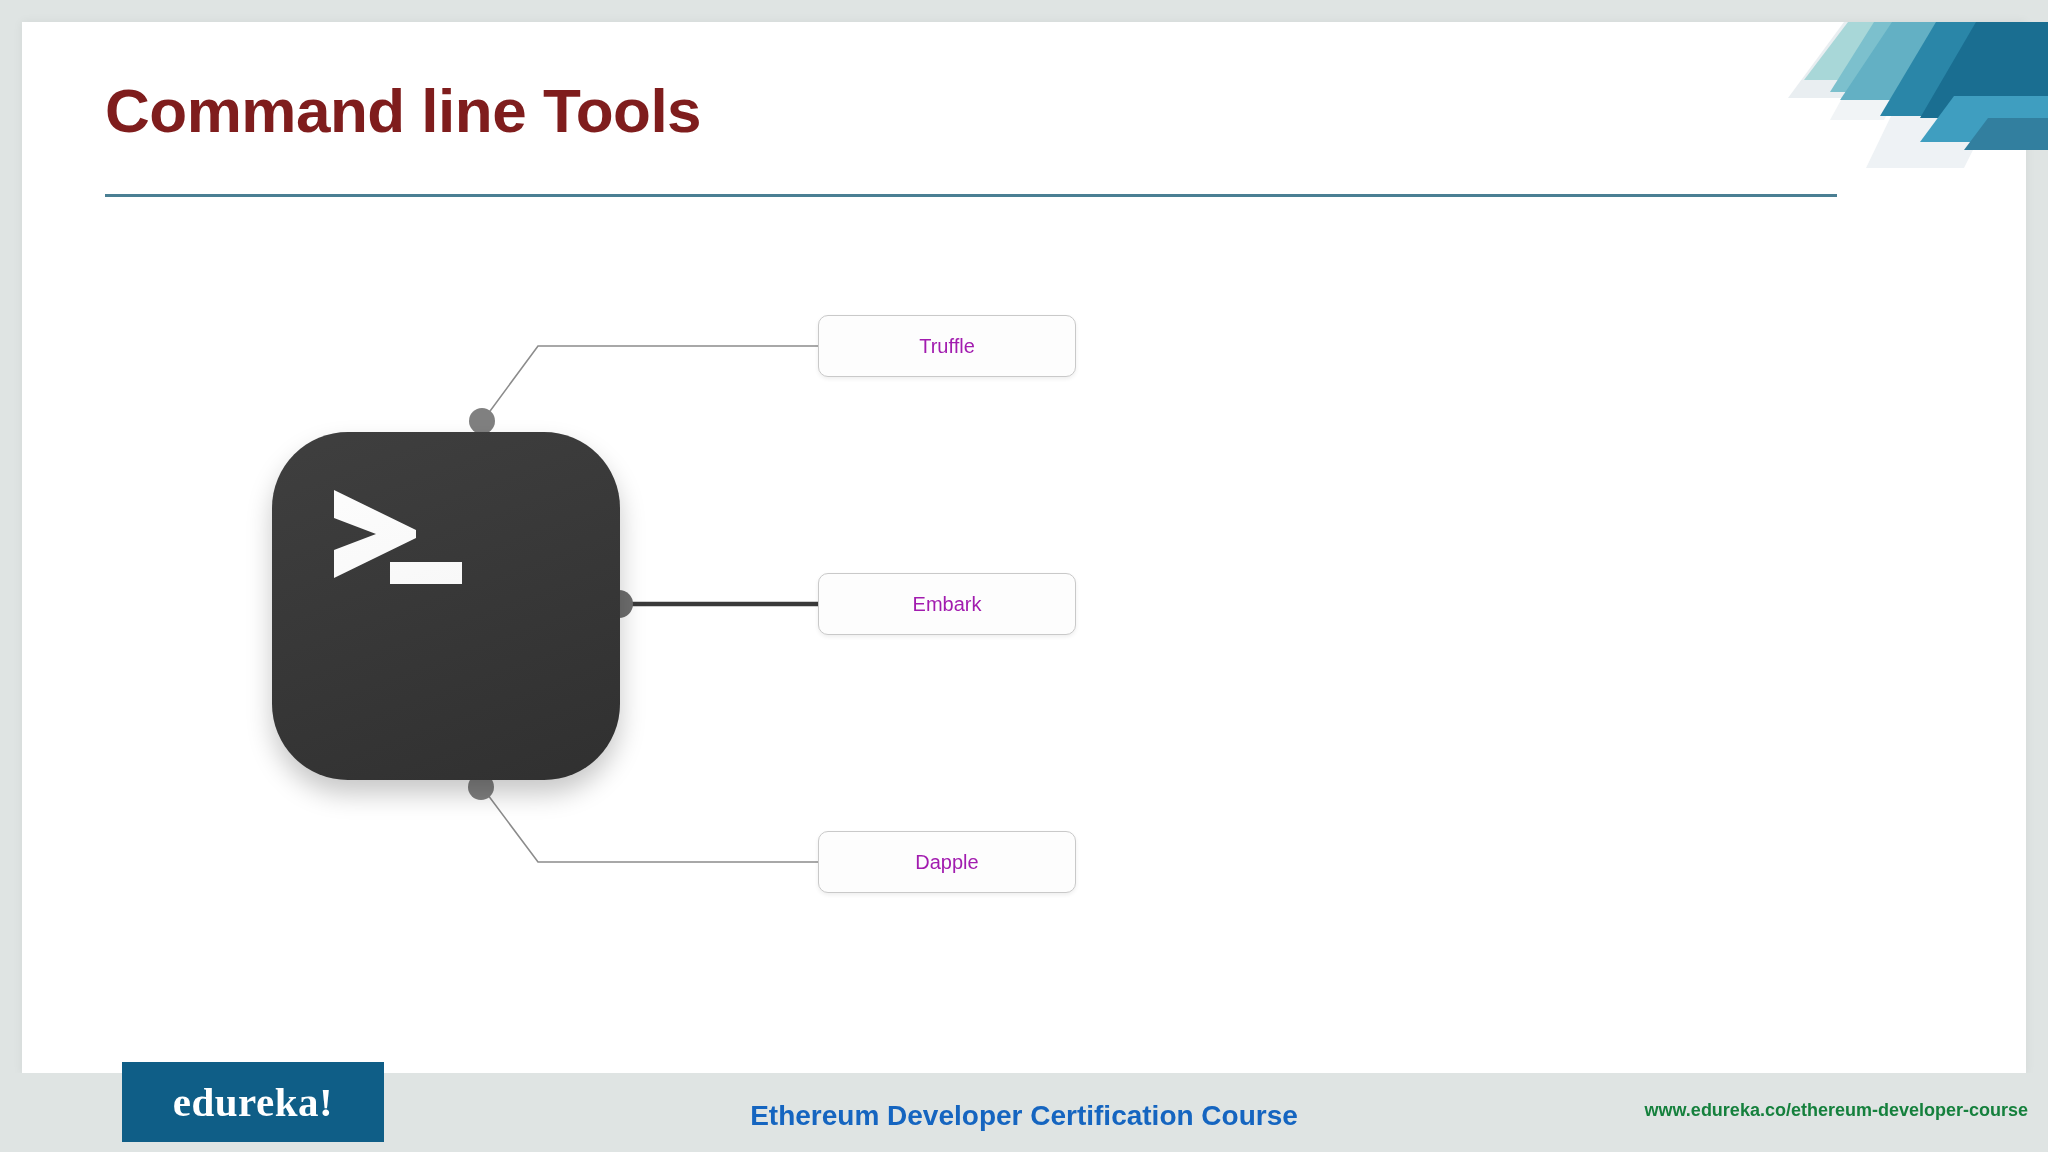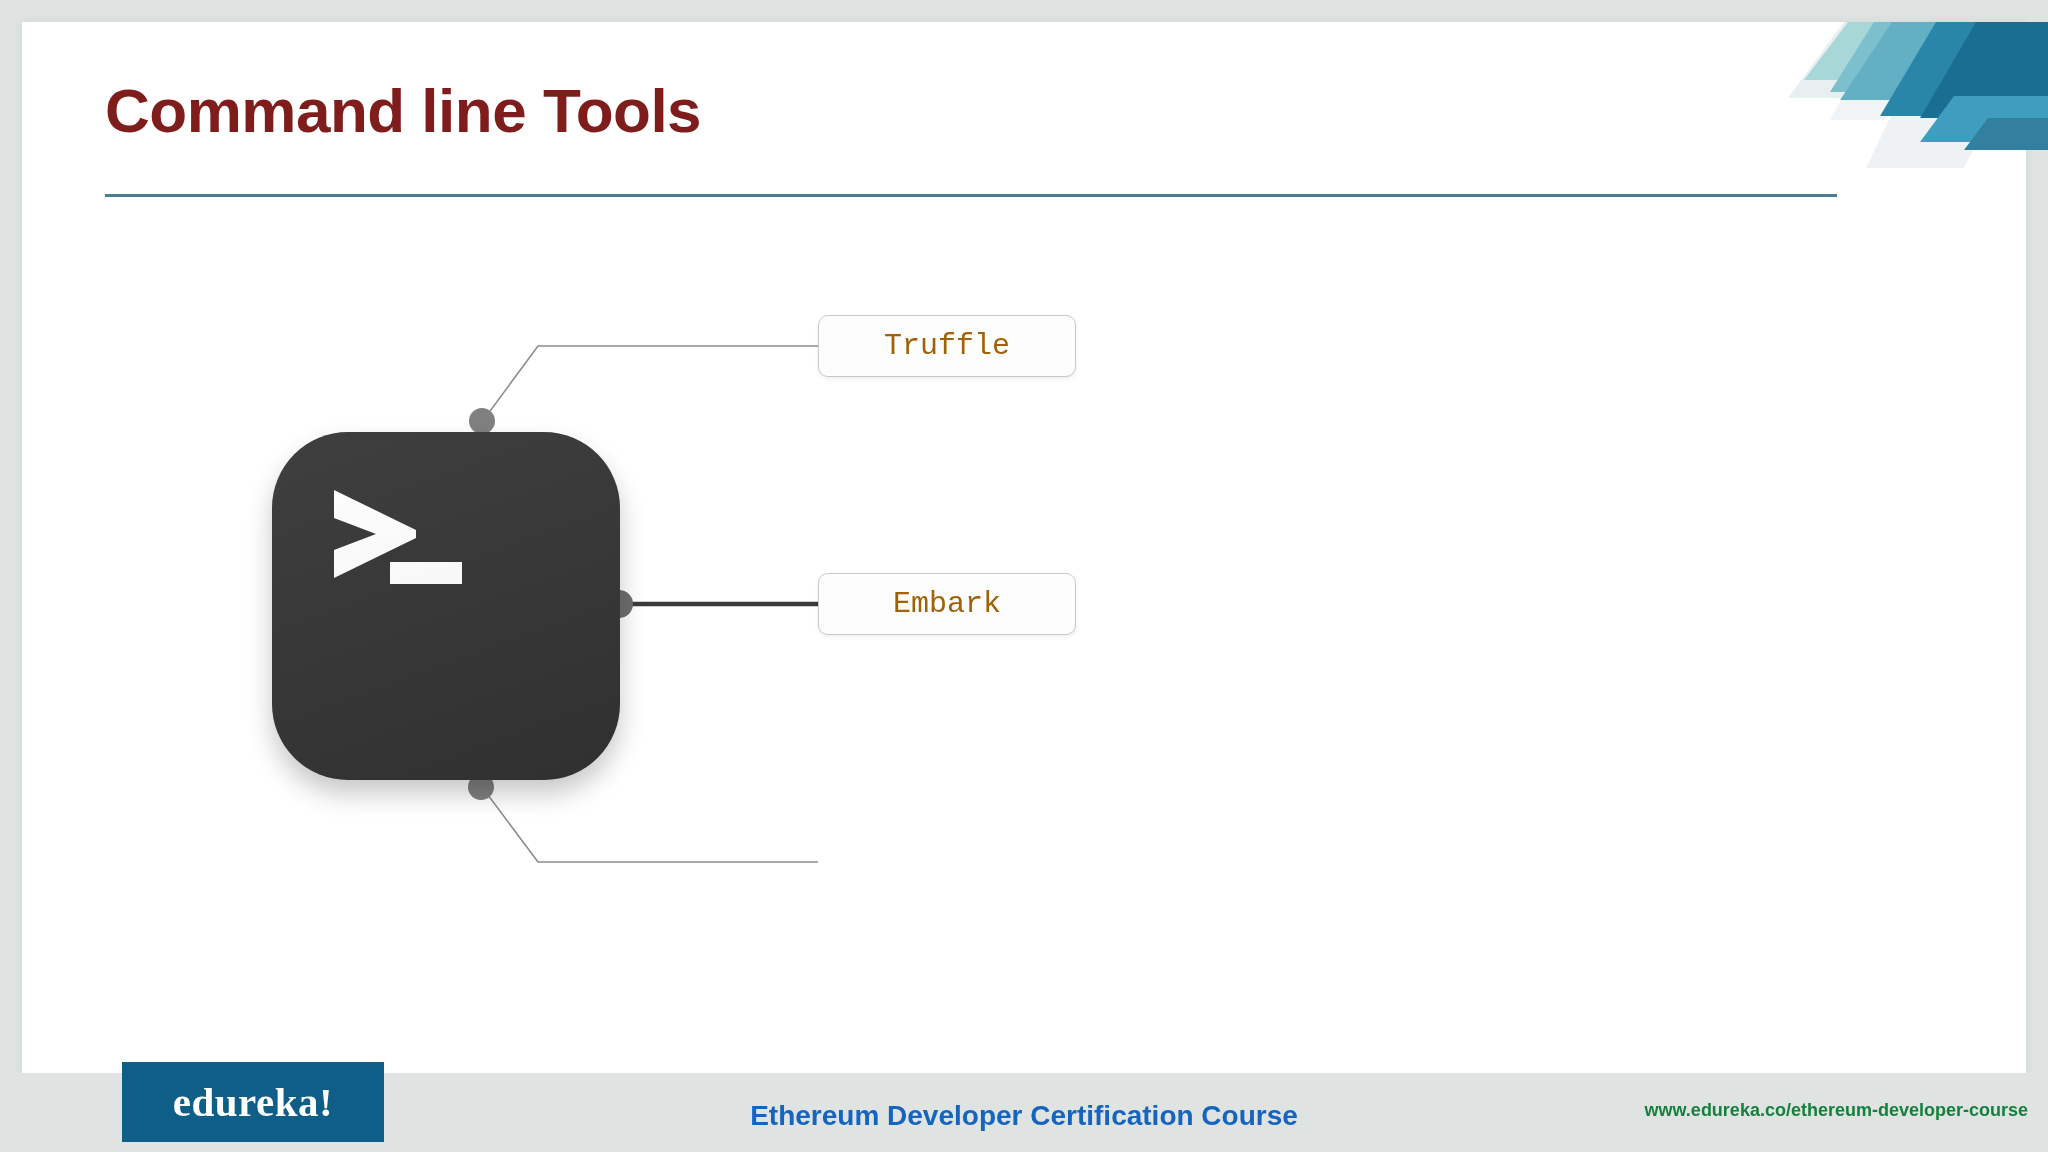--- a/index.html
+++ b/index.html
@@ -114,23 +114,23 @@
     background: #fdfdfd;
     border: 1.5px solid #c9c9c9;
     border-radius: 10px;
     box-shadow: 0 2px 4px rgba(0,0,0,0.07);
     display: flex;
     align-items: center;
     justify-content: center;
     box-sizing: border-box;
   }
   .node-label span {
-    font-size: 30px;
-    color: #a16207;
-    font-family: Liberation Mono, monospace;
+    font-size: 20px;
+    color: #a21caf;
+    font-family: Liberation Sans, sans-serif;
     line-height: 1;
   }
   .label-truffle { left: 818px; top: 315px; }
   .label-embark  { left: 818px; top: 573px; justify-content: center; }
   .label-dapple  { left: 818px; top: 831px; }
 
   
   .footer-bar {
     position: absolute;
     left: 0;
@@ -228,20 +228,23 @@
       <rect x="60" y="78" width="72" height="22" fill="#ffffff"></rect>
     </svg>
   </div>
 
   <div class="node-label label-truffle">
     <span>Truffle</span>
   </div>
   <div class="node-label label-embark">
     <span>Embark</span>
   </div>
+  <div class="node-label label-dapple">
+    <span>Dapple</span>
+  </div>
 
   <div class="footer-bar"></div>
   <div class="brand-badge">
     <span>edureka!</span>
   </div>
   <div class="footer-course">Ethereum Developer Certification Course</div>
   <div class="footer-url">www.edureka.co/ethereum-developer-course</div>
 
 </div>
 

